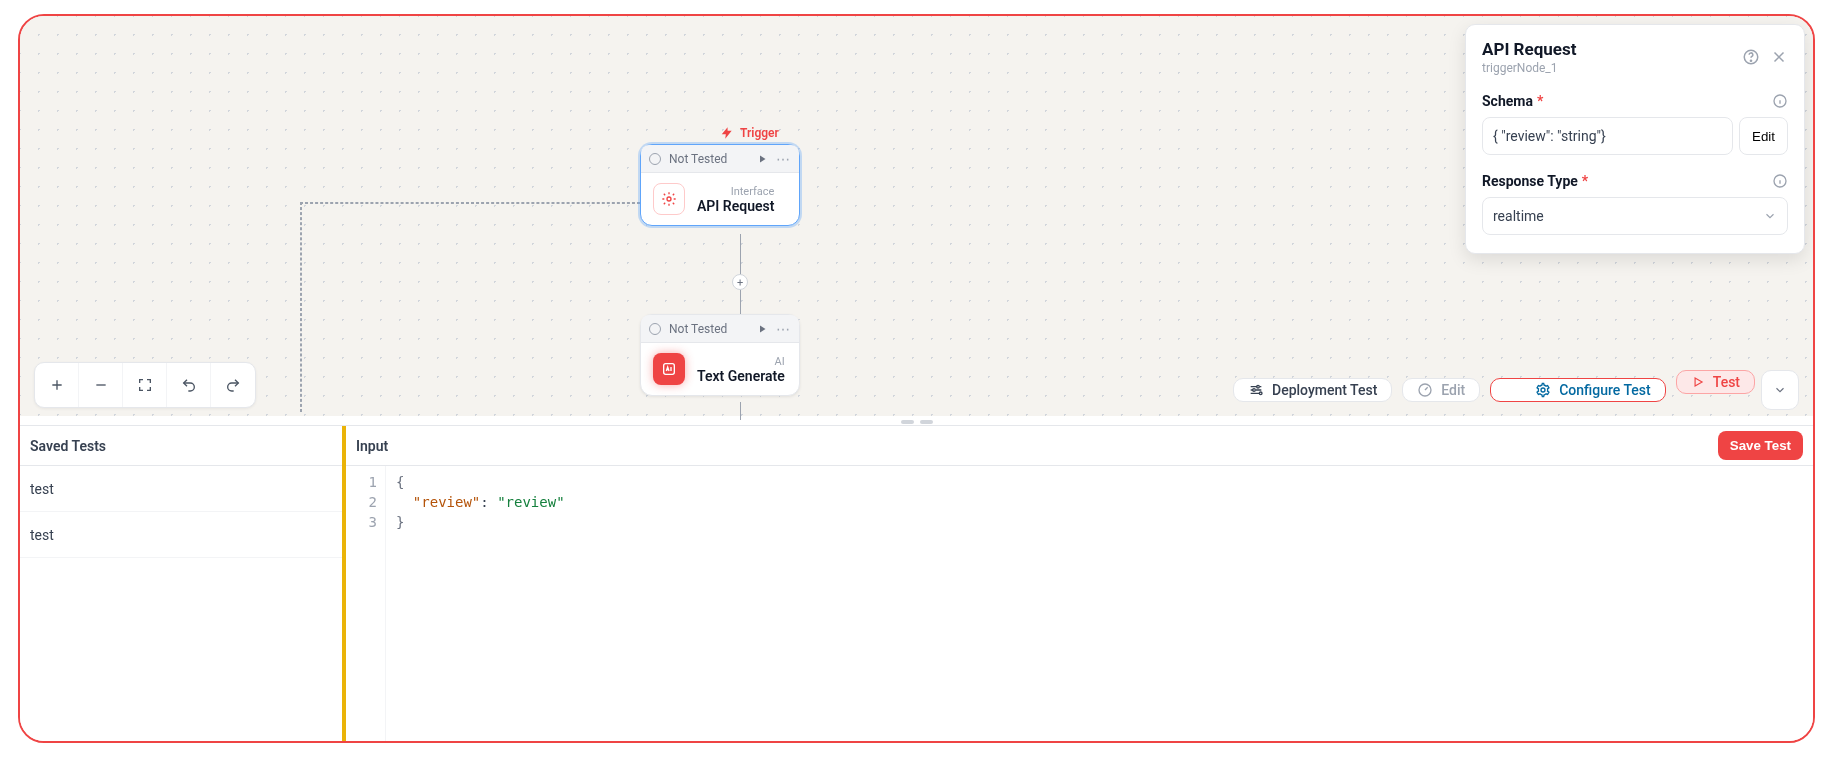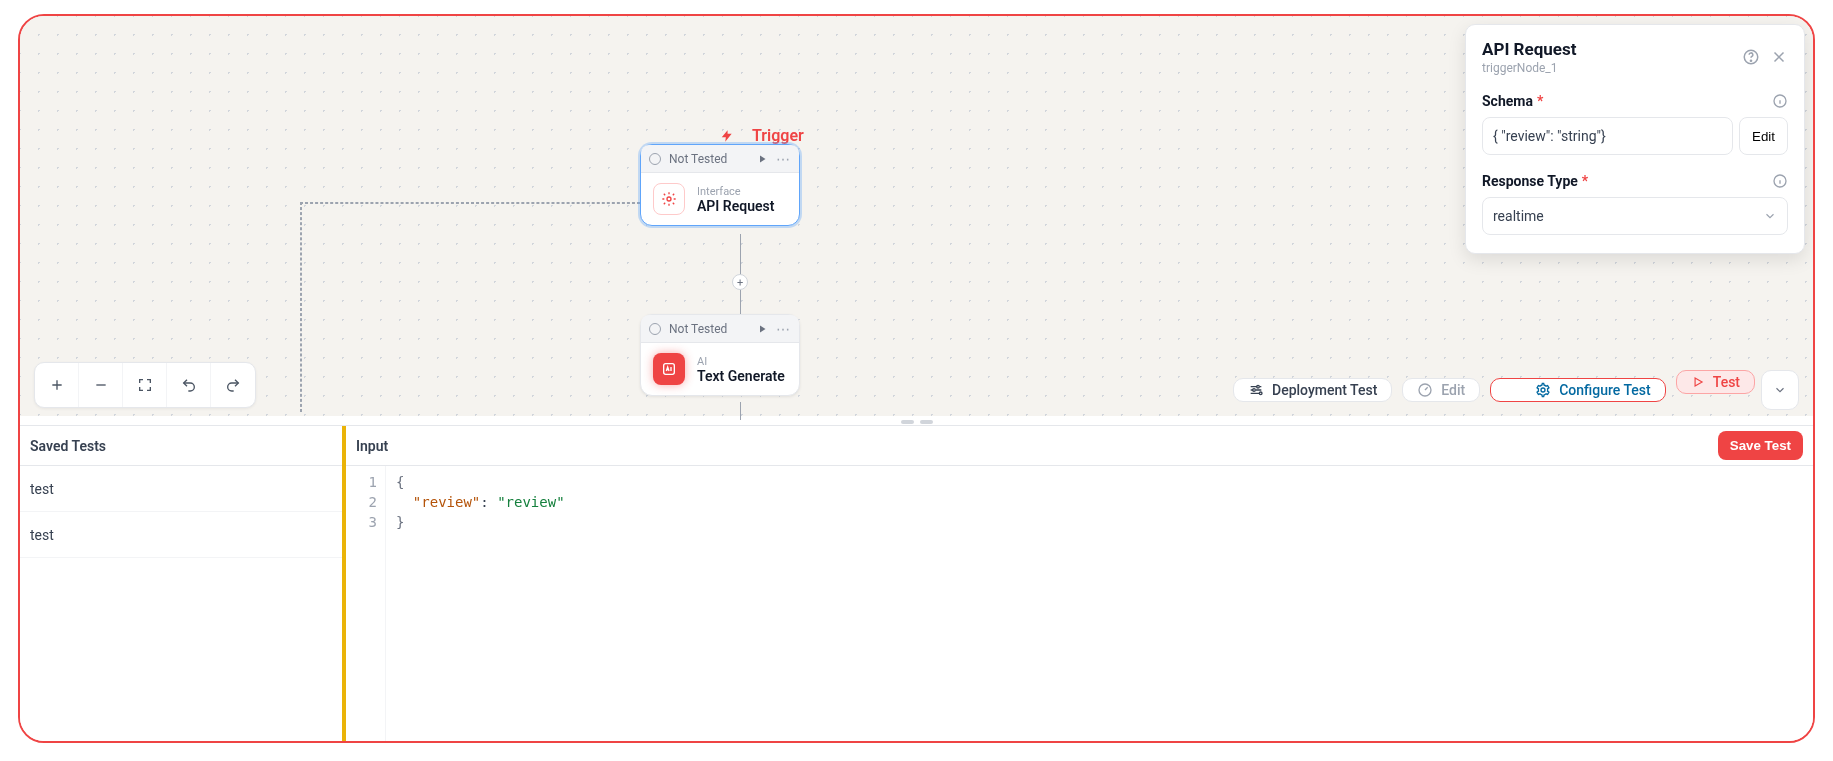--- a/index.html
+++ b/index.html
@@ -1,32 +1,32 @@
 <!DOCTYPE html>
 <html><head>
 <meta charset="utf-8">
 <style>
   * { box-sizing: border-box; margin: 0; padding: 0; }
   body { font-family: -apple-system, BlinkMacSystemFont, "Segoe UI", Roboto, sans-serif; font-size: 14px; color: #1f2937; background: #fff; width: 1833px; height: 761px; overflow: hidden; position: relative; }
   .frame { position: absolute; left: 18px; top: 14px; right: 18px; bottom: 18px; border: 2px solid #ef4444; border-radius: 26px; overflow: hidden; background: #fff; }
   .canvas { position: absolute; left: 0; top: 0; right: 0; height: 400px; background-color: #f5f3ef; background-image: radial-gradient(circle, #d1d5db 1px, transparent 1px); background-size: 19px 19px; background-position: 9px 9px; }
   .connector-dash { position:absolute; border:1px dashed #9ca3af; }
-  .trigger-label { position:absolute; display:flex; align-items:center; gap:18px; color:#ef4444; font-weight:600; font-size:16px; left:700px; top:110px; }
+  .trigger-label { position:absolute; display:flex; align-items:center; gap:6px; color:#ef4444; font-weight:600; font-size:12px; left:700px; top:110px; }
   .node { position:absolute; width:160px; background:#fff; border:1px solid #e5e7eb; border-radius:12px; box-shadow:0 1px 3px rgba(0,0,0,0.08); }
   .node.selected { border:1px solid #60a5fa; box-shadow:0 0 0 2px rgba(96,165,250,0.35); }
   .node-header { display:flex; align-items:center; gap:8px; height:28px; padding:0 8px; background:#f3f4f6; border-bottom:1px solid #e5e7eb; border-radius:8px 8px 0 0; font-size:12px; color:#6b7280; }
   .node-header .status-dot { width:12px; height:12px; border:1.5px solid #9ca3af; border-radius:50%; }
   .node-header .spacer { flex:1; }
   .node-header .play { color:#6b7280; display:flex; }
   .node-header .dots { color:#9ca3af; letter-spacing:1px; font-size:14px; }
   .node-body { display:flex; align-items:center; gap:12px; padding:10px 12px; }
   .node-icon { width:32px; height:32px; border-radius:8px; display:flex; align-items:center; justify-content:center; }
   .node-icon.red-outline { border:1px solid #fecaca; color:#ef4444; background:#fff; }
   .node-icon.red-fill { background:#ef4444; color:#fff; box-shadow:0 0 10px rgba(239,68,68,0.45); }
-  .node-meta { display:flex; flex-direction:column; }
+  .node-meta { display:flex; flex-direction:column;align-items:flex-end; }
   .node-meta .cat { font-size:11px; color:#9ca3af; }
   .node-meta .title { font-size:14px; font-weight:600; color:#111827; }
   .node-line { position:absolute; width:0; border-left:1px solid #9ca3af; }
   .add-dot { position:absolute; width:16px; height:16px; background:#fff; border:1px solid #d1d5db; border-radius:50%; display:flex; align-items:center; justify-content:center; font-size:11px; color:#6b7280; }
   .canvas-toolbar { position:absolute; left:14px; top:346px; display:flex; background:#fff; border:1px solid #e5e7eb; border-radius:10px; box-shadow:0 1px 3px rgba(0,0,0,0.06); }
   .canvas-toolbar button { width:44px; height:44px; background:none; border:none; border-right:1px solid #f3f4f6; display:flex; align-items:center; justify-content:center; color:#4b5563; cursor:pointer; }
   .canvas-toolbar button:last-child { border-right:none; }
   .right-toolbar { position:absolute; right:14px; top:354px; display:flex; align-items:center; gap:10px; }
   .pill { height:24px; display:flex; align-items:center; gap:8px; padding:0 14px; border:1px solid #e5e7eb; border-radius:10px; background:#fff; color:#374151; font-weight:500; cursor:pointer; }
   .pill.muted { color:#9ca3af; }

